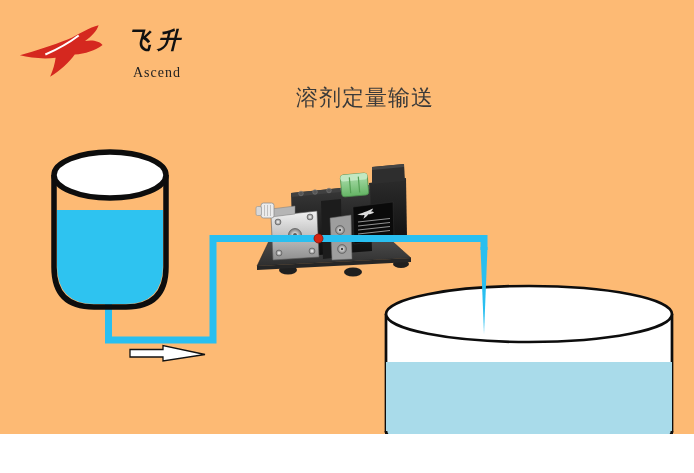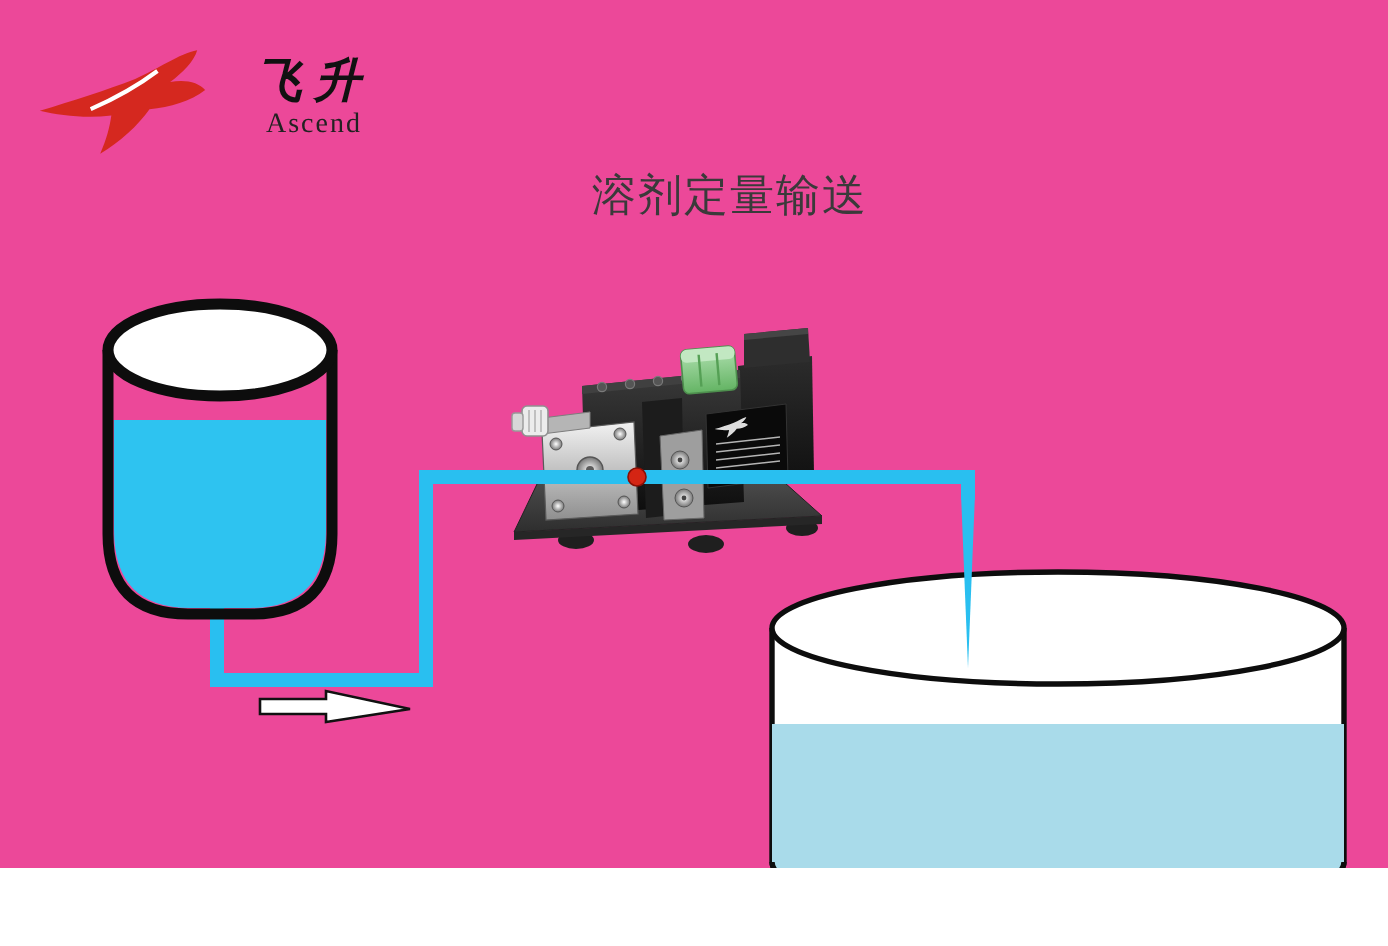--- a/index.html
+++ b/index.html
@@ -1,25 +1,25 @@
 <!DOCTYPE html>
 <html><head>
 <meta charset="utf-8">
 <style>
   html,body{margin:0;padding:0;background:#fff;}
-  #canvas{position:relative;width:694px;height:434px;background:#ec4899;overflow:hidden;
+  #canvas{position:relative;width:694px;height:434px;background:#fdba74;overflow:hidden;
           font-family:"Liberation Sans","DejaVu Sans",sans-serif;}
   .abs{position:absolute;}
   
   #logo{left:14px;top:12px;width:190px;height:70px;}
   #logo-bird{position:absolute;left:4px;top:6px;width:96px;height:62px;}
   #logo-text{position:absolute;left:100px;top:16px;width:86px;text-align:center;}
   #logo-cn{display:block;font-size:23px;line-height:26px;color:#111;
            font-family:"Liberation Serif","DejaVu Serif",serif;font-style:italic;font-weight:bold;letter-spacing:6px;}
-  #logo-en{display:block;margin-top:1px;font-size:14px;line-height:16px;color:#222;
+  #logo-en{display:block;margin-top:11px;font-size:14px;line-height:16px;color:#222;
            font-family:"Liberation Serif","DejaVu Serif",serif;letter-spacing:1px;}
   
   #title{left:0;top:83px;width:730px;text-align:center;font-size:22px;color:#3a3a3a;
          letter-spacing:1px;}
   
   #dest-tank{left:383px;top:283px;z-index:1;}
   #pump{left:253px;top:163px;z-index:1;}
   #flow-layer{left:0;top:0;z-index:2;}
   #source-tank{left:48px;top:145px;z-index:3;}
 </style>

